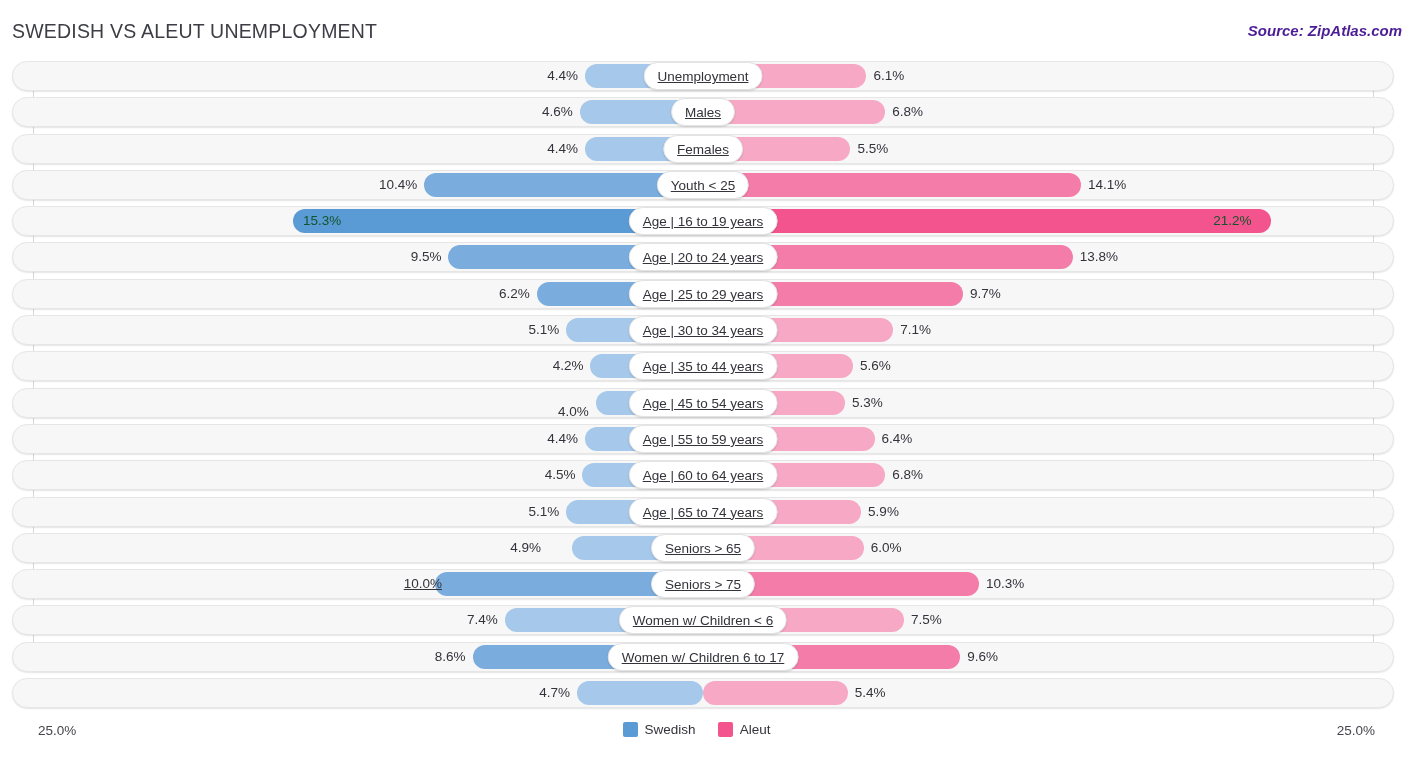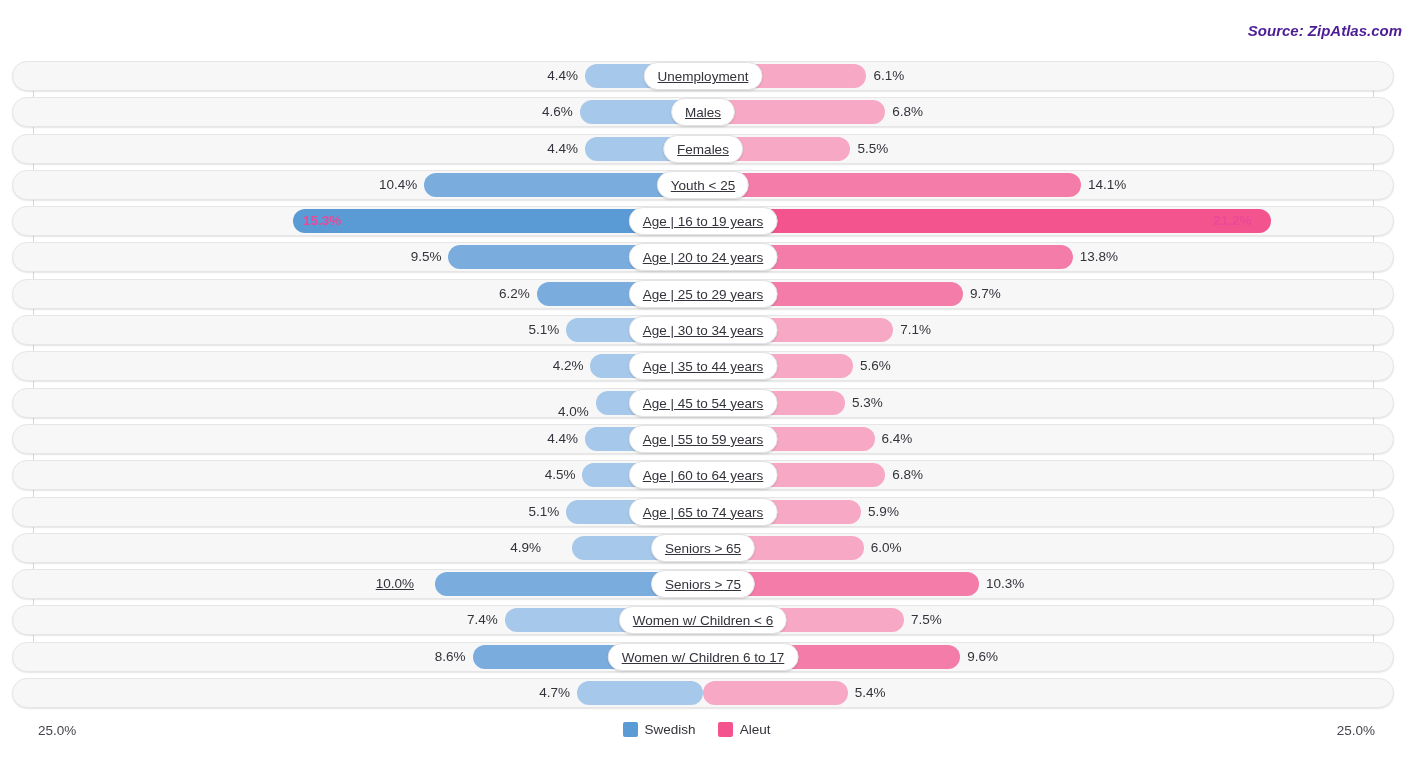--- a/index.html
+++ b/index.html
@@ -63,21 +63,21 @@
   .bar.mid-l { background: #7aadde; }
   .bar.mid-r { background: #f47ca8; }
 
   .vlabel {
     position: absolute; top: 0; height: 30px; line-height: 30px;
     font-size: 13.5px; color: #33333b; white-space: nowrap;
   }
   .vlabel.out-l { text-align: center; }
   .vlabel.out-r { text-align: left; }
   .vlabel.in {
-    color: #ec4899; font-weight: bold;
+    color: #14532d; font-weight: normal;
   }
 
   .pill {
     position: absolute; top: 1px; height: 28px; line-height: 27px;
     left: 50%; transform: translateX(-50%);
     background: #ffffff;
     border: 1px solid #e3e3e6;
     border-radius: 14px;
     padding: 0 13px;
     font-size: 13.5px; color: #33333b;
@@ -102,20 +102,21 @@
   .lg-item { display: flex; align-items: center; gap: 7px; margin-right: 13px; }
   .lg-swatch { width: 15px; height: 15px; border-radius: 2px; display: inline-block; }
   .lg-swatch.sw-a { background: #5b9bd5; }
   .lg-swatch.sw-b { background: #f4548e; }
 </style>
 </head>
 <body>
 
 <div id="root">
 
+  <div class="hdr-title">SWEDISH VS ALEUT UNEMPLOYMENT</div>
   <div class="hdr-source">Source: ZipAtlas.com</div>
 
   <div class="plot">
     <div class="gridline gl-left"></div>
     <div class="gridline gl-right"></div>
     <div class="rows" id="rows">
         <div class="row">
           <div class="track"></div>
           <div class="bars">
             <div class="bar left" style="left: 585.08px; width: 117.92px;"></div>
@@ -253,21 +254,21 @@
             <div class="vlabel out-l" style="right: 865px;">4.9%</div>
             <div class="vlabel out-r" style="left: 870.8px;">6.0%</div>
           </div>
           <div class="pill">Seniors &gt; 65</div>
         </div>
         <div class="row">
           <div class="track"></div>
           <div class="bars">
             <div class="bar left mid-l" style="left: 435px; width: 268px;"></div>
             <div class="bar right mid-r" style="left: 703px; width: 276.04px;"></div>
-            <div class="vlabel out-l" style="right: 992px; text-decoration: underline;">10.0%</div>
+            <div class="vlabel out-l" style="right: 964px; text-decoration: underline;">10.0%</div>
             <div class="vlabel out-r" style="left: 986.04px;">10.3%</div>
           </div>
           <div class="pill">Seniors &gt; 75</div>
         </div>
         <div class="row">
           <div class="track"></div>
           <div class="bars">
             <div class="bar left" style="left: 504.68px; width: 198.32px;"></div>
             <div class="bar right" style="left: 703px; width: 201px;"></div>
             <div class="vlabel out-l" style="right: 908.32px;">7.4%</div>

